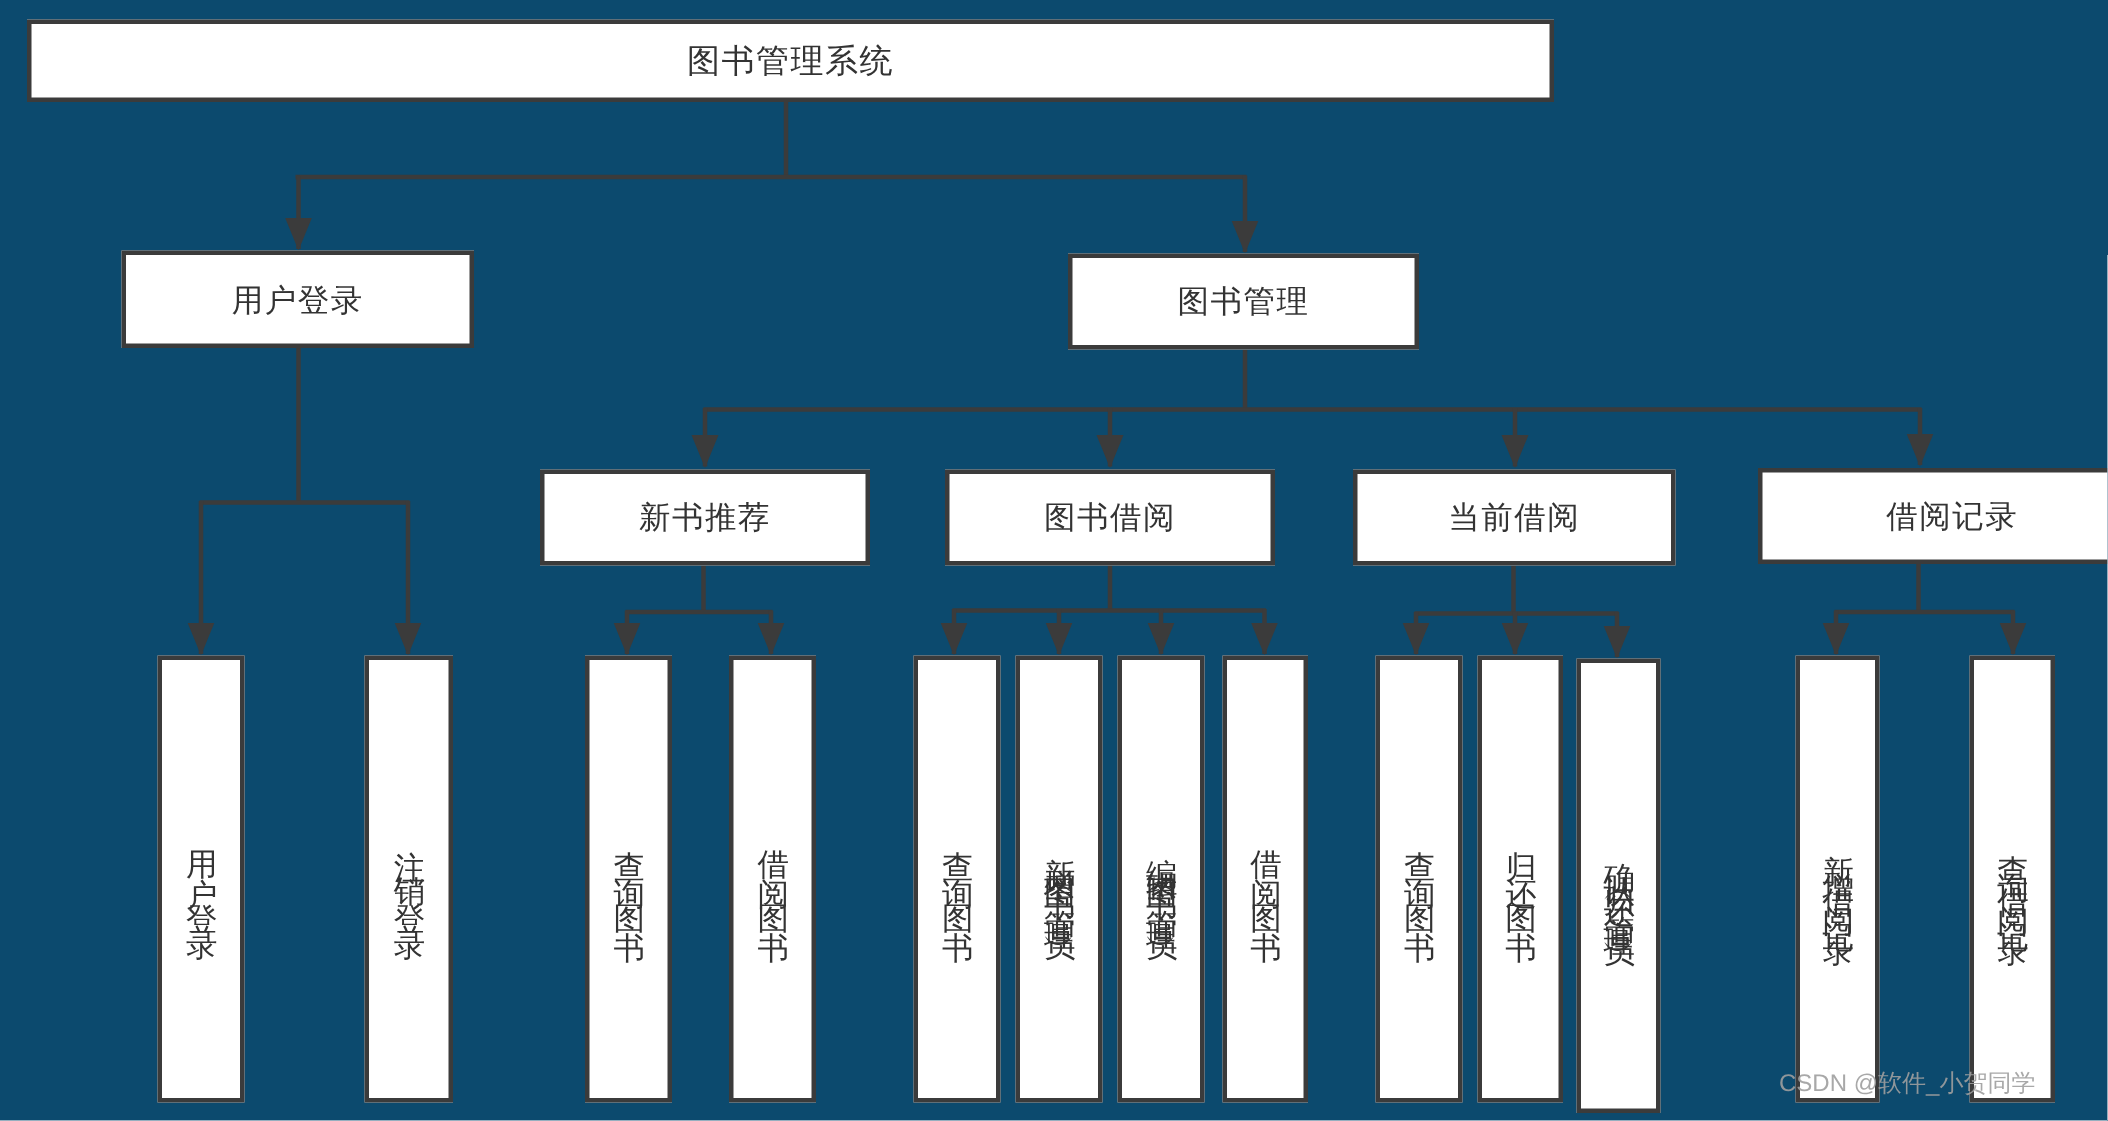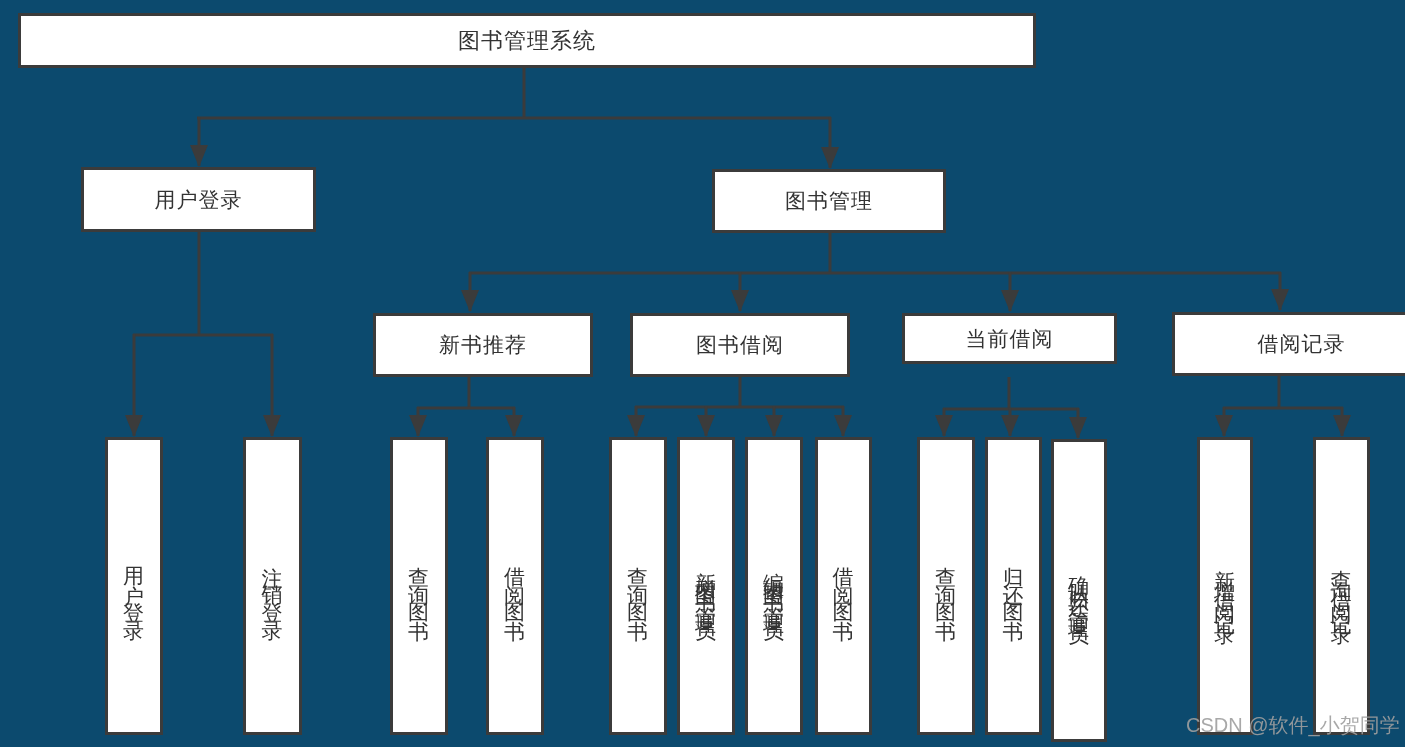--- a/index.html
+++ b/index.html
@@ -40,21 +40,21 @@
     line-height: 1;
     white-space: nowrap;
   }
   .sp4  { letter-spacing: 18px; }
   .sp6  { letter-spacing: 11px; }
   .tight { letter-spacing: 7px; }
   .watermark {
     position: absolute;
     left: 1186px;
     top: 712px;
-    font-size: 20px;
+    font-size: 16px;
     color: rgba(158,158,158,0.9);
     white-space: nowrap;
     z-index: 5;
   }
 </style>
 </head>
 <body>
 
 <div id="stage">
 
@@ -127,27 +127,27 @@
     <span class="hlabel root-label">图书管理系统</span>
   </div>
 
   <div class="box" style="left:81px; top:167px; width:235px; height:65px;">
     <span class="hlabel">用户登录</span>
   </div>
   <div class="box" style="left:712px; top:169px; width:234px; height:64px;">
     <span class="hlabel">图书管理</span>
   </div>
 
-  <div class="box" style="left:360px; top:313px; width:220px; height:64px;margin-left:13px;">
+  <div class="box" style="left:360px; top:313px; width:220px; height:64px;">
     <span class="hlabel">新书推荐</span>
   </div>
   <div class="box" style="left:630px; top:313px; width:220px; height:64px;text-align:center;">
     <span class="hlabel">图书借阅</span>
   </div>
-  <div class="box" style="left:902px; top:313px; width:215px; height:51px;">
+  <div class="box" style="left:902px; top:313px; width:215px; height:64px;">
     <span class="hlabel">当前借阅</span>
   </div>
   <div class="box" style="left:1172px; top:312px; width:259px; height:64px;">
     <span class="hlabel">借阅记录</span>
   </div>
 
   <div class="box" style="left:105px; top:437px; width:58px; height:298px;">
     <span class="vlabel sp4">用户登录</span>
   </div>
   <div class="box" style="left:243px; top:437px; width:59px; height:298px;">

